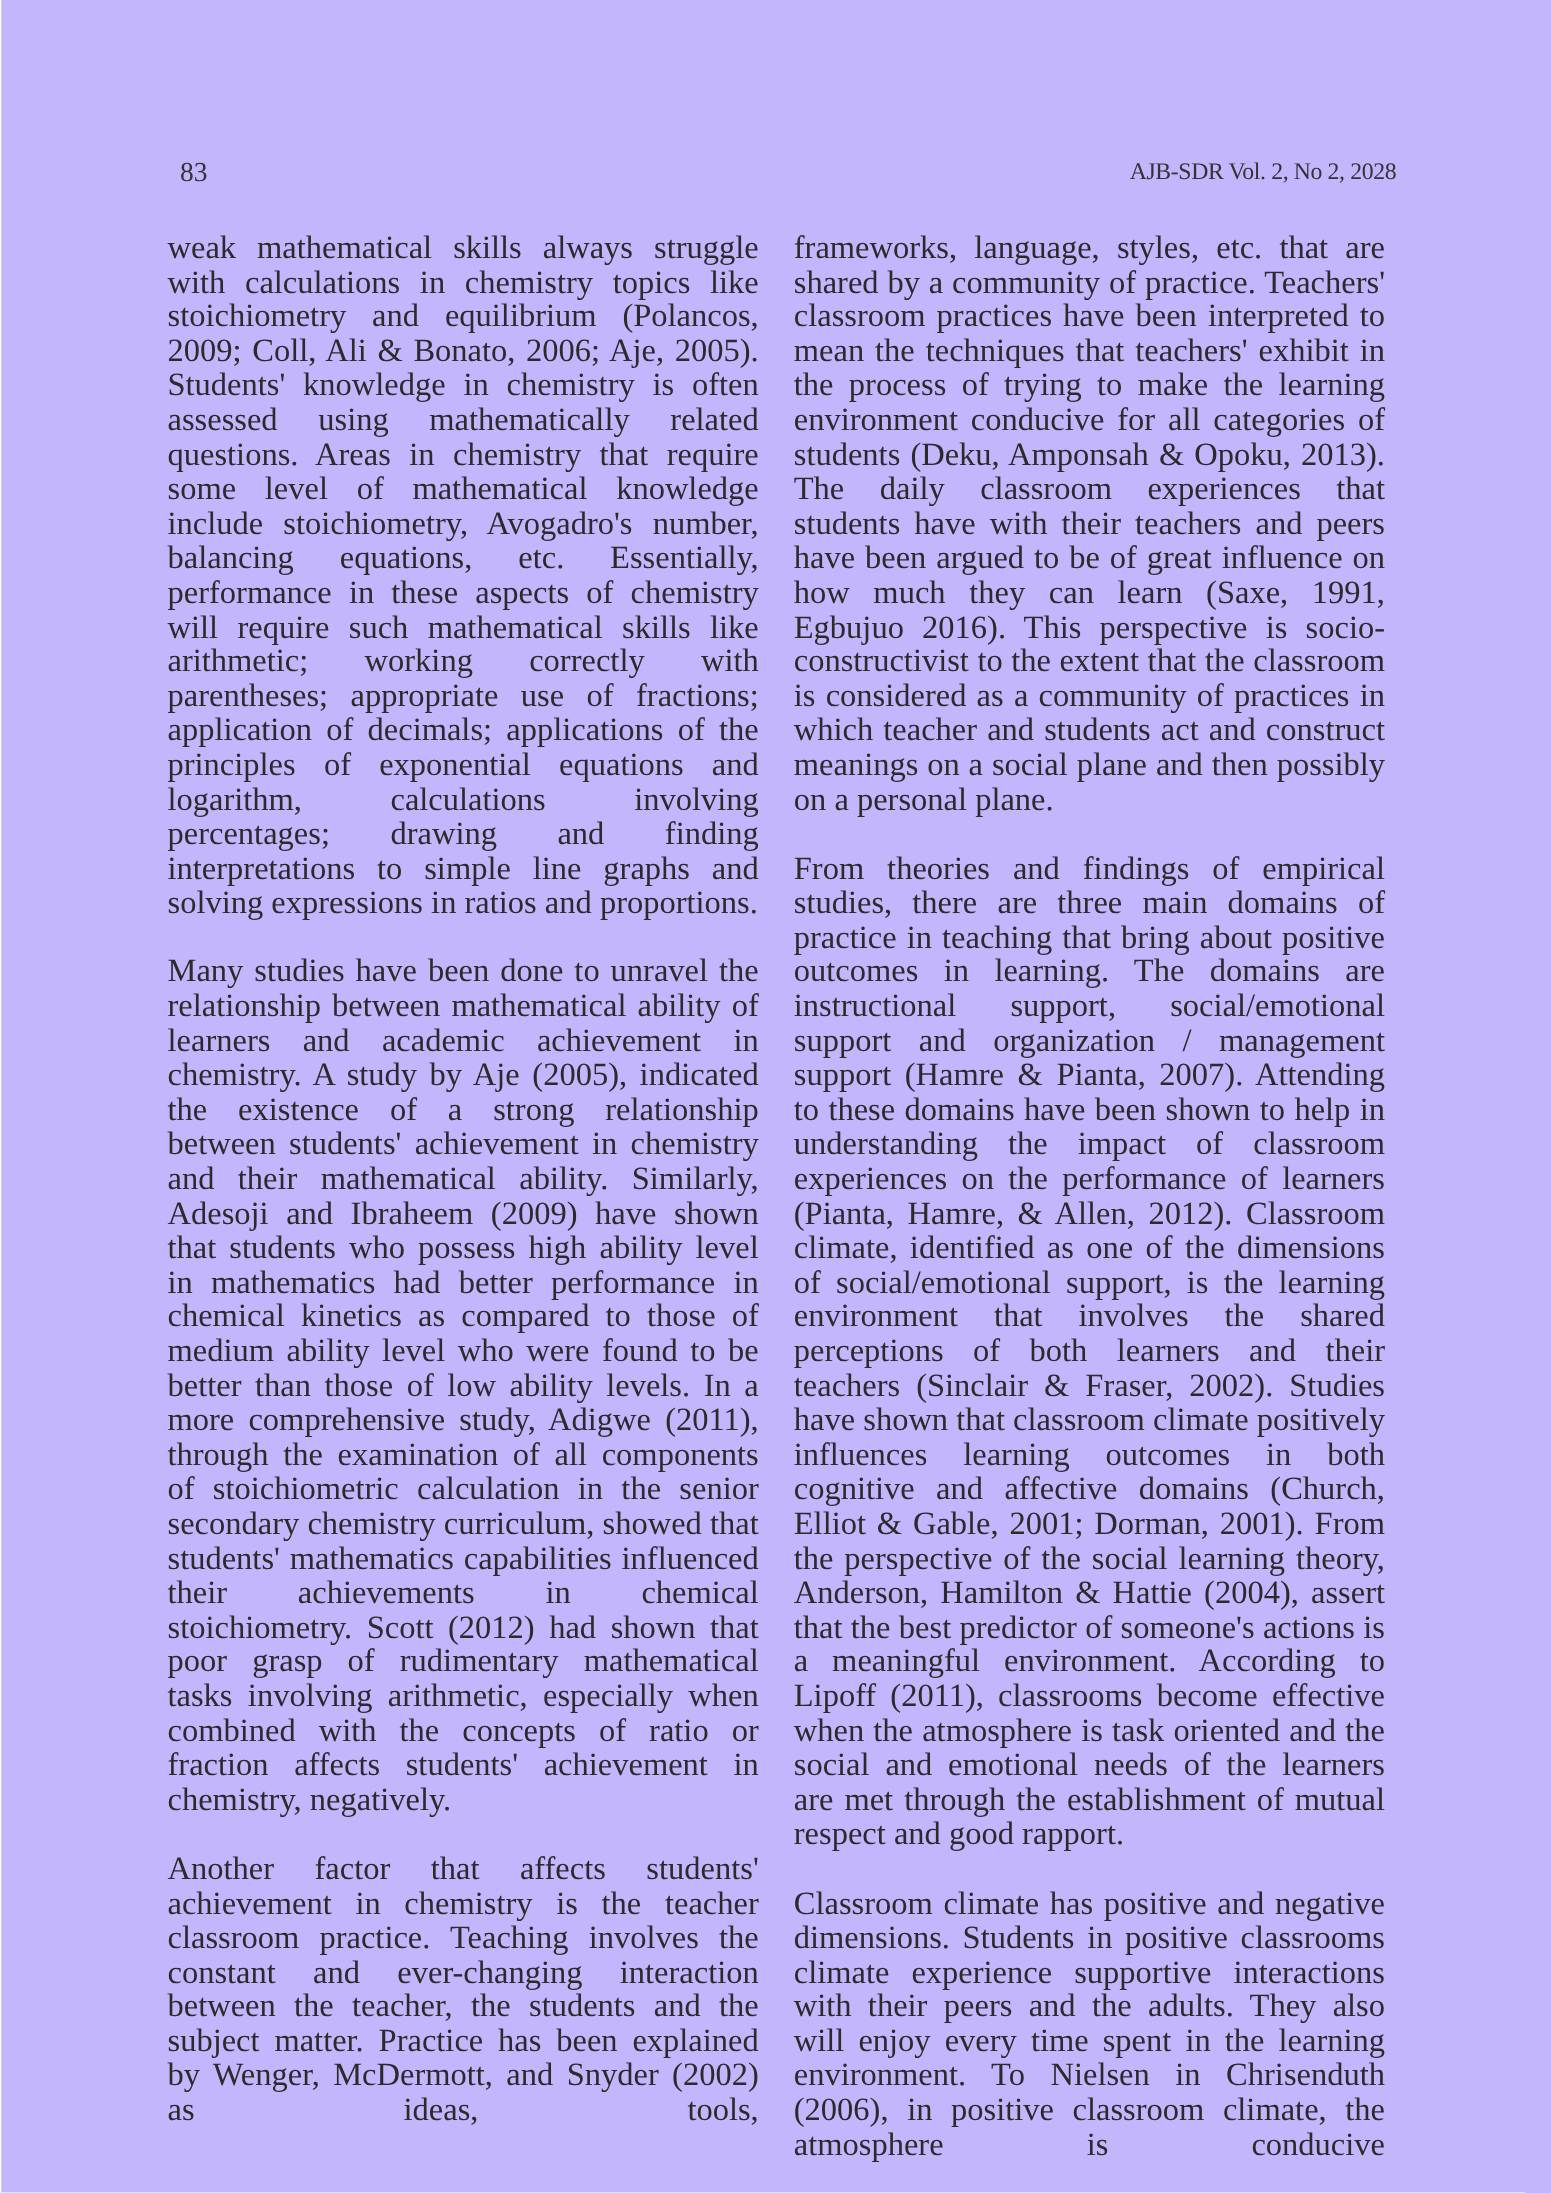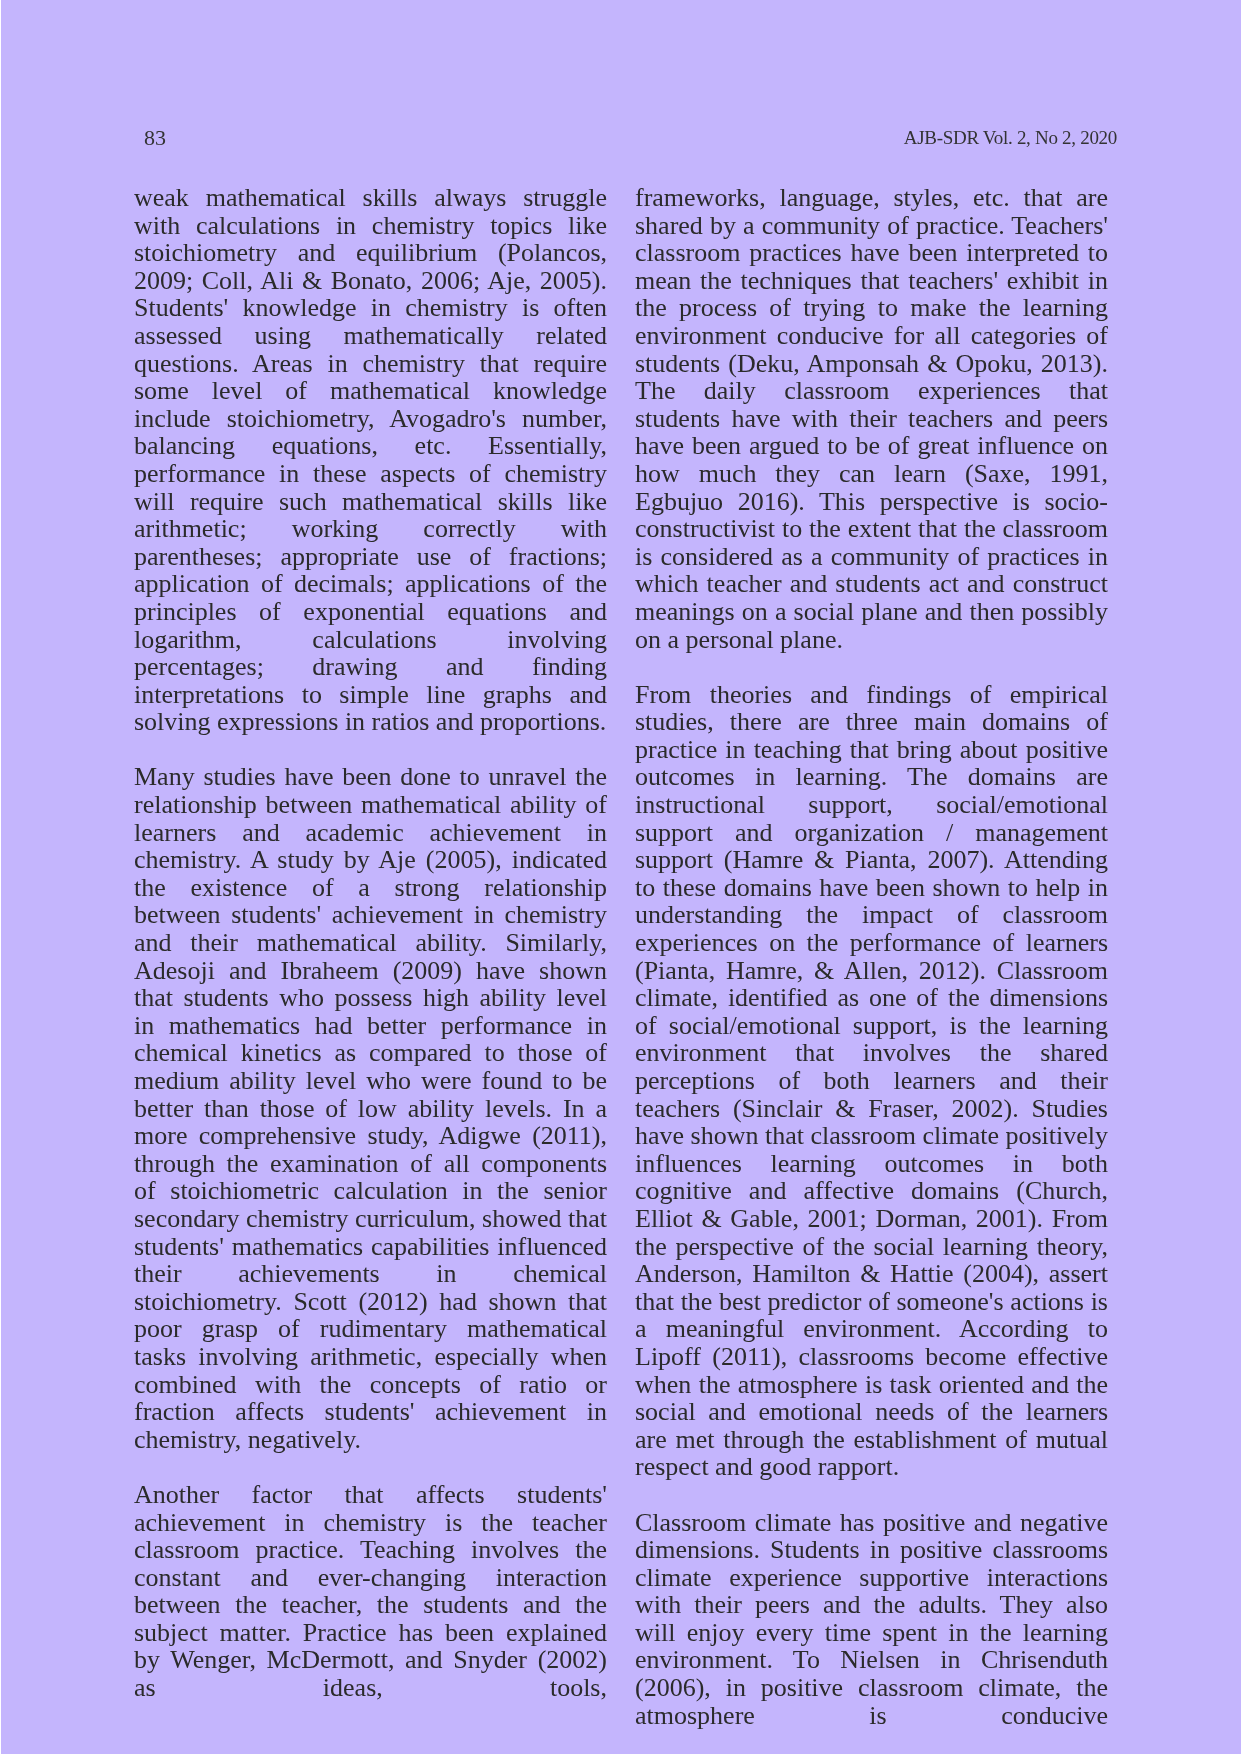--- a/index.html
+++ b/index.html
@@ -13,21 +13,21 @@
   .col-right { left: 634px; }
   .col p { margin: 0 0 27.6px 0; text-align: justify; text-align-last: left; }
   .col p:last-child { margin-bottom: 0; }
   .col p.cont-end { text-align-last: justify; }
 </style>
 </head>
 <body>
 
 <div class="page">
   <div class="running-head page-num">83</div>
-  <div class="running-head journal">AJB-SDR Vol. 2, No 2, 2020</div>
+  <div class="running-head journal">AJB-SDR Vol. 2, No 2, 2028</div>
 
   <div class="col col-left">
     <p>weak mathematical skills always struggle with calculations in chemistry topics like stoichiometry and equilibrium (Polancos, 2009; Coll, Ali &amp; Bonato, 2006; Aje, 2005). Students' knowledge in chemistry is often assessed using mathematically related questions. Areas in chemistry that require some level of mathematical knowledge include stoichiometry, Avogadro's number, balancing equations, etc. Essentially, performance in these aspects of chemistry will require such mathematical skills like arithmetic; working correctly with parentheses; appropriate use of fractions; application of decimals; applications of the principles of exponential equations and logarithm, calculations involving percentages; drawing and finding interpretations to simple line graphs and solving expressions in ratios and proportions.</p>
     <p>Many studies have been done to unravel the relationship between mathematical ability of learners and academic achievement in chemistry. A study by Aje (2005), indicated the existence of a strong relationship between students' achievement in chemistry and their mathematical ability. Similarly, Adesoji and Ibraheem (2009) have shown that students who possess high ability level in mathematics had better performance in chemical kinetics as compared to those of medium ability level who were found to be better than those of low ability levels. In a more comprehensive study, Adigwe (2011), through the examination of all components of stoichiometric calculation in the senior secondary chemistry curriculum, showed that students' mathematics capabilities influenced their achievements in chemical stoichiometry. Scott (2012) had shown that poor grasp of rudimentary mathematical tasks involving arithmetic, especially when combined with the concepts of ratio or fraction affects students' achievement in chemistry, negatively.</p>
     <p class="cont-end">Another factor that affects students' achievement in chemistry is the teacher classroom practice. Teaching involves the constant and ever-changing interaction between the teacher, the students and the subject matter. Practice has been explained by Wenger, McDermott, and Snyder (2002) as ideas, tools,</p>
   </div>
 
   <div class="col col-right">
     <p>frameworks, language, styles, etc. that are shared by a community of practice. Teachers' classroom practices have been interpreted to mean the techniques that teachers' exhibit in the process of trying to make the learning environment conducive for all categories of students (Deku, Amponsah &amp; Opoku, 2013). The daily classroom experiences that students have with their teachers and peers have been argued to be of great influence on how much they can learn (Saxe, 1991, Egbujuo 2016). This perspective is socio-constructivist to the extent that the classroom is considered as a community of practices in which teacher and students act and construct meanings on a social plane and then possibly on a personal plane.</p>
     <p>From theories and findings of empirical studies, there are three main domains of practice in teaching that bring about positive outcomes in learning. The domains are instructional support, social/emotional support and organization / management support (Hamre &amp; Pianta, 2007). Attending to these domains have been shown to help in understanding the impact of classroom experiences on the performance of learners (Pianta, Hamre, &amp; Allen, 2012). Classroom climate, identified as one of the dimensions of social/emotional support, is the learning environment that involves the shared perceptions of both learners and their teachers (Sinclair &amp; Fraser, 2002). Studies have shown that classroom climate positively influences learning outcomes in both cognitive and affective domains (Church, Elliot &amp; Gable, 2001; Dorman, 2001). From the perspective of the social learning theory, Anderson, Hamilton &amp; Hattie (2004), assert that the best predictor of someone's actions is a meaningful environment. According to Lipoff (2011), classrooms become effective when the atmosphere is task oriented and the social and emotional needs of the learners are met through the establishment of mutual respect and good rapport.</p>

